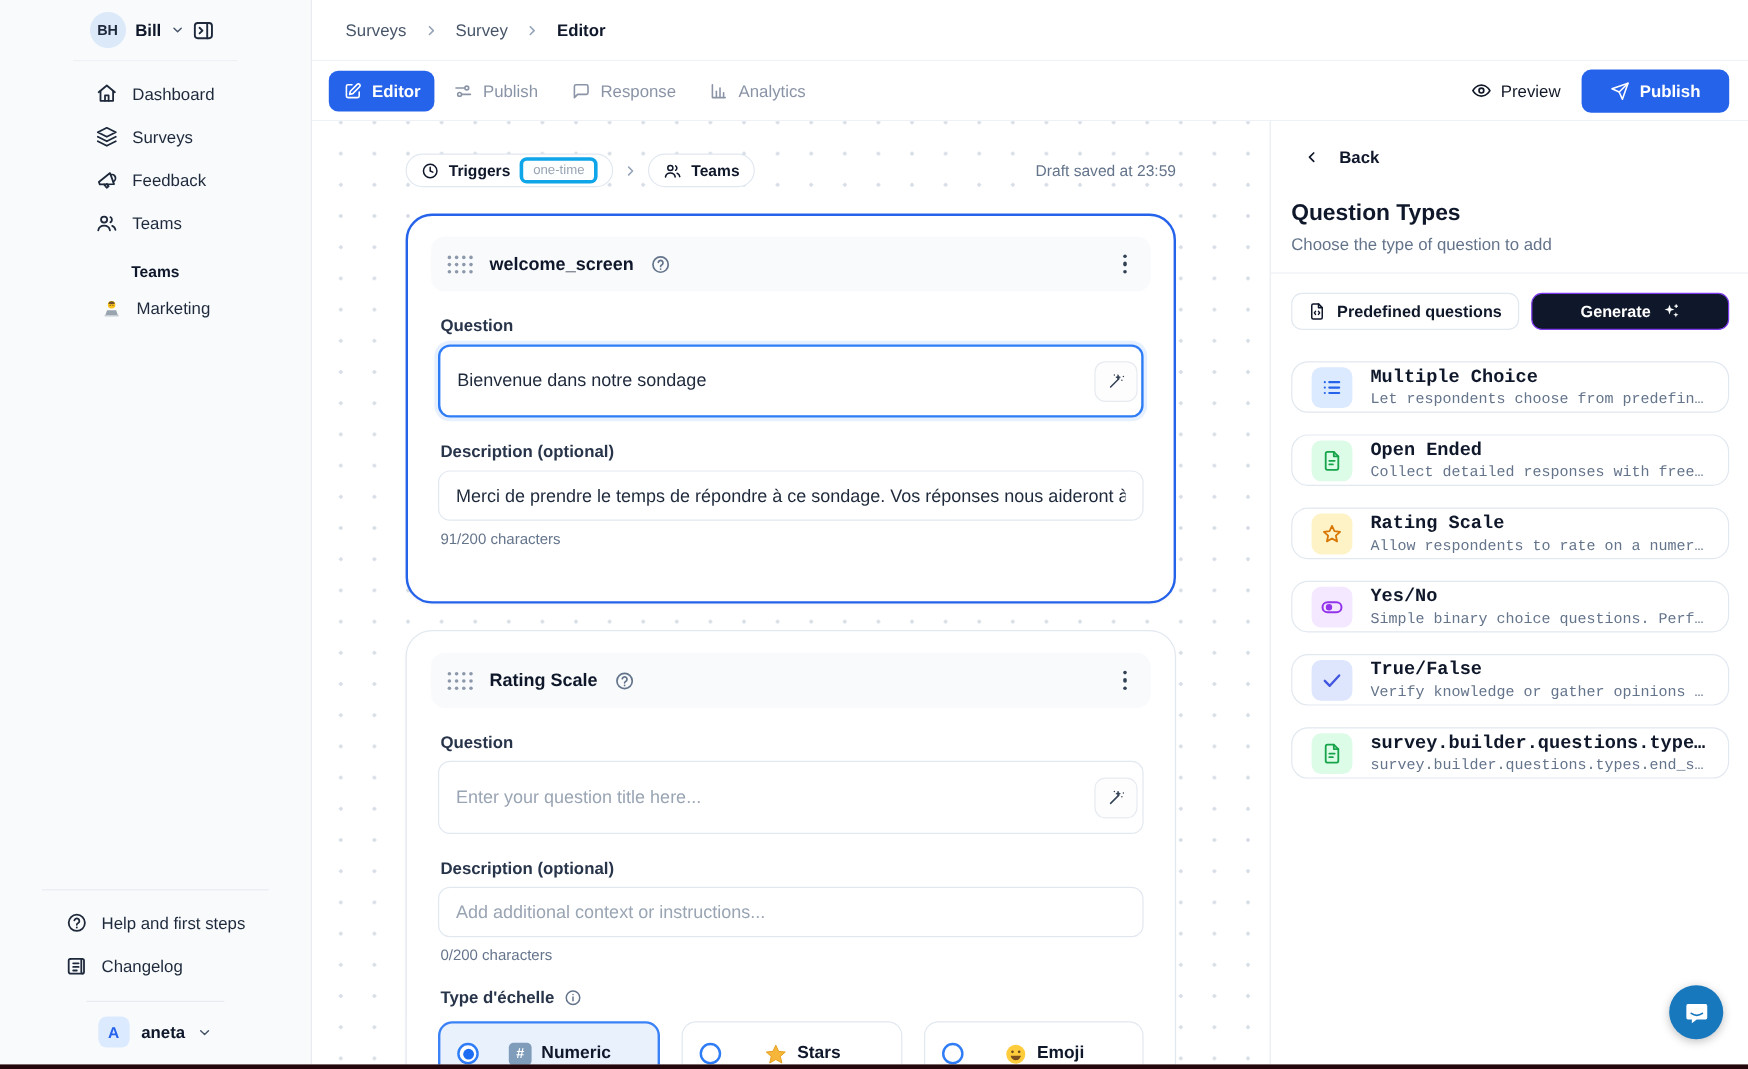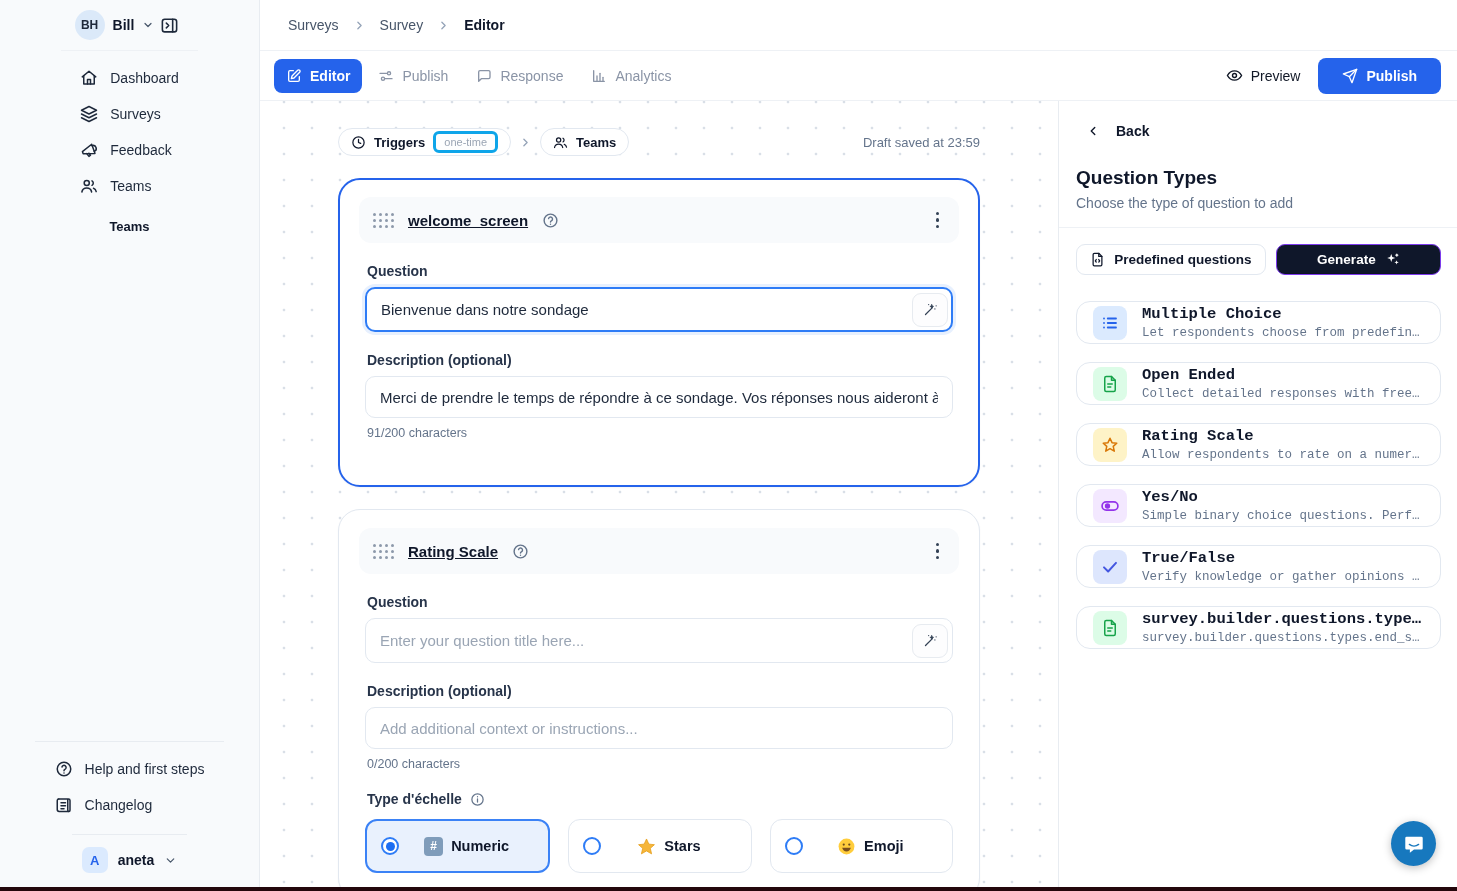--- a/index.html
+++ b/index.html
@@ -53,30 +53,30 @@
   .canvas-col { width:642px; margin:0 auto; }
   .chips-row { display:flex; align-items:center; margin-top:27px; gap:8px; }
   .chip { display:flex; align-items:center; gap:8px; background:#fff; border:1px solid #e2e8f0; border-radius:999px; height:28px; padding:0 12px; font-size:13px; font-weight:bold; color:#0f172a; cursor:pointer; }
   .chip .ic { color:#0f172a; display:flex; }
   .chip-badge { border:3px solid #0ea5e9; background:#fdfefe; color:#9aa5b4; font-size:11px; font-weight:normal; border-radius:6px; padding:2px 8px; }
   .chip-sep { color:#94a3b8; display:flex; }
   .draft-status { margin-left:auto; color:#64748b; font-size:13px; }
 
   .qcard { background:#fff; border:1px solid #e2e8f0; border-radius:22px; padding:18px 20px 26px 20px; margin-top:22px; box-shadow:0 1px 2px rgba(15,23,42,.04); }
   .qcard.selected { border:2px solid #2563eb; padding:17px 19px 45px 19px; }
-  .qcard-head { background:#f8fafc; border-radius:12px; height:46px; display:flex; align-items:center; gap:14px; padding:0 14px;text-decoration:underline; }
+  .qcard-head { background:#f8fafc; border-radius:12px; height:46px; display:flex; align-items:center; gap:14px; padding:0 14px; }
   .grip { display:grid; grid-template-columns:repeat(4,3px); grid-template-rows:repeat(3,3px); gap:3px; cursor:grab; }
   .grip i { width:3px; height:3px; border-radius:50%; background:#8d99ab; }
   .qcard-title { font-size:15px; font-weight:bold; color:#0f172a; }
   .help-ic { color:#64748b; display:flex; cursor:pointer; }
   .kebab { margin-left:auto; display:flex; flex-direction:column; gap:3px; padding:6px; cursor:pointer; background:none; border:none; }
   .kebab i { width:3.5px; height:3.5px; border-radius:50%; background:#334155; }
   .field-label { font-size:14px; font-weight:bold; color:#27344a; margin:20px 8px 8px 8px; display:flex; align-items:center; gap:8px; }
   .input-wrap { position:relative; margin:0 6px; }
-  .text-input { width:100%; height:45px; border:1px solid #e2e8f0; border-radius:10px; padding:0 52px 0 14px; font-size:15px; color:#1e293b; font-family:inherit; background:#fff; outline:none; }
+  .text-input { width:100%; height:61px; border:1px solid #e2e8f0; border-radius:10px; padding:0 52px 0 14px; font-size:15px; color:#1e293b; font-family:inherit; background:#fff; outline:none; }
   .text-input.focused { border:2px solid #2e7cf6; box-shadow:0 0 0 3px rgba(59,130,246,.12); }
   .text-input::placeholder { color:#9aa5b4; }
   .text-input.plain { padding-right:14px; height:42px; }
   .wand-btn { position:absolute; right:5px; top:50%; transform:translateY(-50%); width:36px; height:34px; background:#fdfdfe; border:1px solid #e7ebf0; border-radius:9px; display:flex; align-items:center; justify-content:center; color:#334155; cursor:pointer; }
   .char-count { font-size:12.5px; color:#64748b; margin:8px 8px 0 8px; }
 
   .scale-row { display:flex; gap:18px; margin:12px 6px 0 6px; }
   .scale-opt { flex:1; height:54px; border:1px solid #e2e8f0; border-radius:12px; background:#fff; display:flex; align-items:center; padding:0 14px; cursor:pointer; }
   .scale-opt.selected { background:#e9f1fd; border:2px solid #3b82f6; }
   .radio { width:18px; height:18px; border-radius:50%; border:2px solid #2e7cf6; background:#fff; flex:0 0 18px; position:relative; }
@@ -175,20 +175,33 @@
               <path d="M2.5 20c.6-3.4 3.2-5.3 6.5-5.3s5.9 1.9 6.5 5.3"></path>
               <path d="M16 5.2a3.4 3.4 0 0 1 0 5.9"></path>
               <path d="M18 14.9c2 .7 3.2 2.4 3.6 4.6"></path>
             </svg>
         </span>
         <span class="lbl">Teams</span>
       </div>
     </nav>
 
     <div class="section-label">Teams</div>
+    <div class="nav-item team-item">
+      <span class="ic">
+        <svg width="18" height="18" viewBox="0 0 24 24">
+            <circle cx="12" cy="8" r="4.2" fill="#fcc21b"></circle>
+            <path d="M8.2 6.5a4.2 4.2 0 0 1 7.6 0c-1.2.5-2.5.8-3.8.8s-2.6-.3-3.8-.8z" fill="#6b4f2e"></path>
+            <circle cx="10.4" cy="8.6" r=".7" fill="#5b4421"></circle>
+            <circle cx="13.6" cy="8.6" r=".7" fill="#5b4421"></circle>
+            <path d="M5 19.5 7 14h10l2 5.5z" fill="#9aa4af"></path>
+            <rect x="4" y="19.2" width="16" height="1.8" rx=".9" fill="#c7ced6"></rect>
+          </svg>
+      </span>
+      <span class="lbl">Marketing</span>
+    </div>
 
     <div class="spacer"></div>
 
     <div class="side-footer">
       <div class="nav-item">
         <span class="ic">
           <svg width="18" height="18" viewBox="0 0 24 24" fill="none" stroke="currentColor" stroke-width="2" stroke-linecap="round" stroke-linejoin="round">
               <circle cx="12" cy="12" r="9"></circle>
               <path d="M9.3 9.3a2.8 2.8 0 1 1 3.9 3.2c-.8.4-1.2.9-1.2 1.7"></path>
               <line x1="12" y1="17.2" x2="12" y2="17.3"></line>

